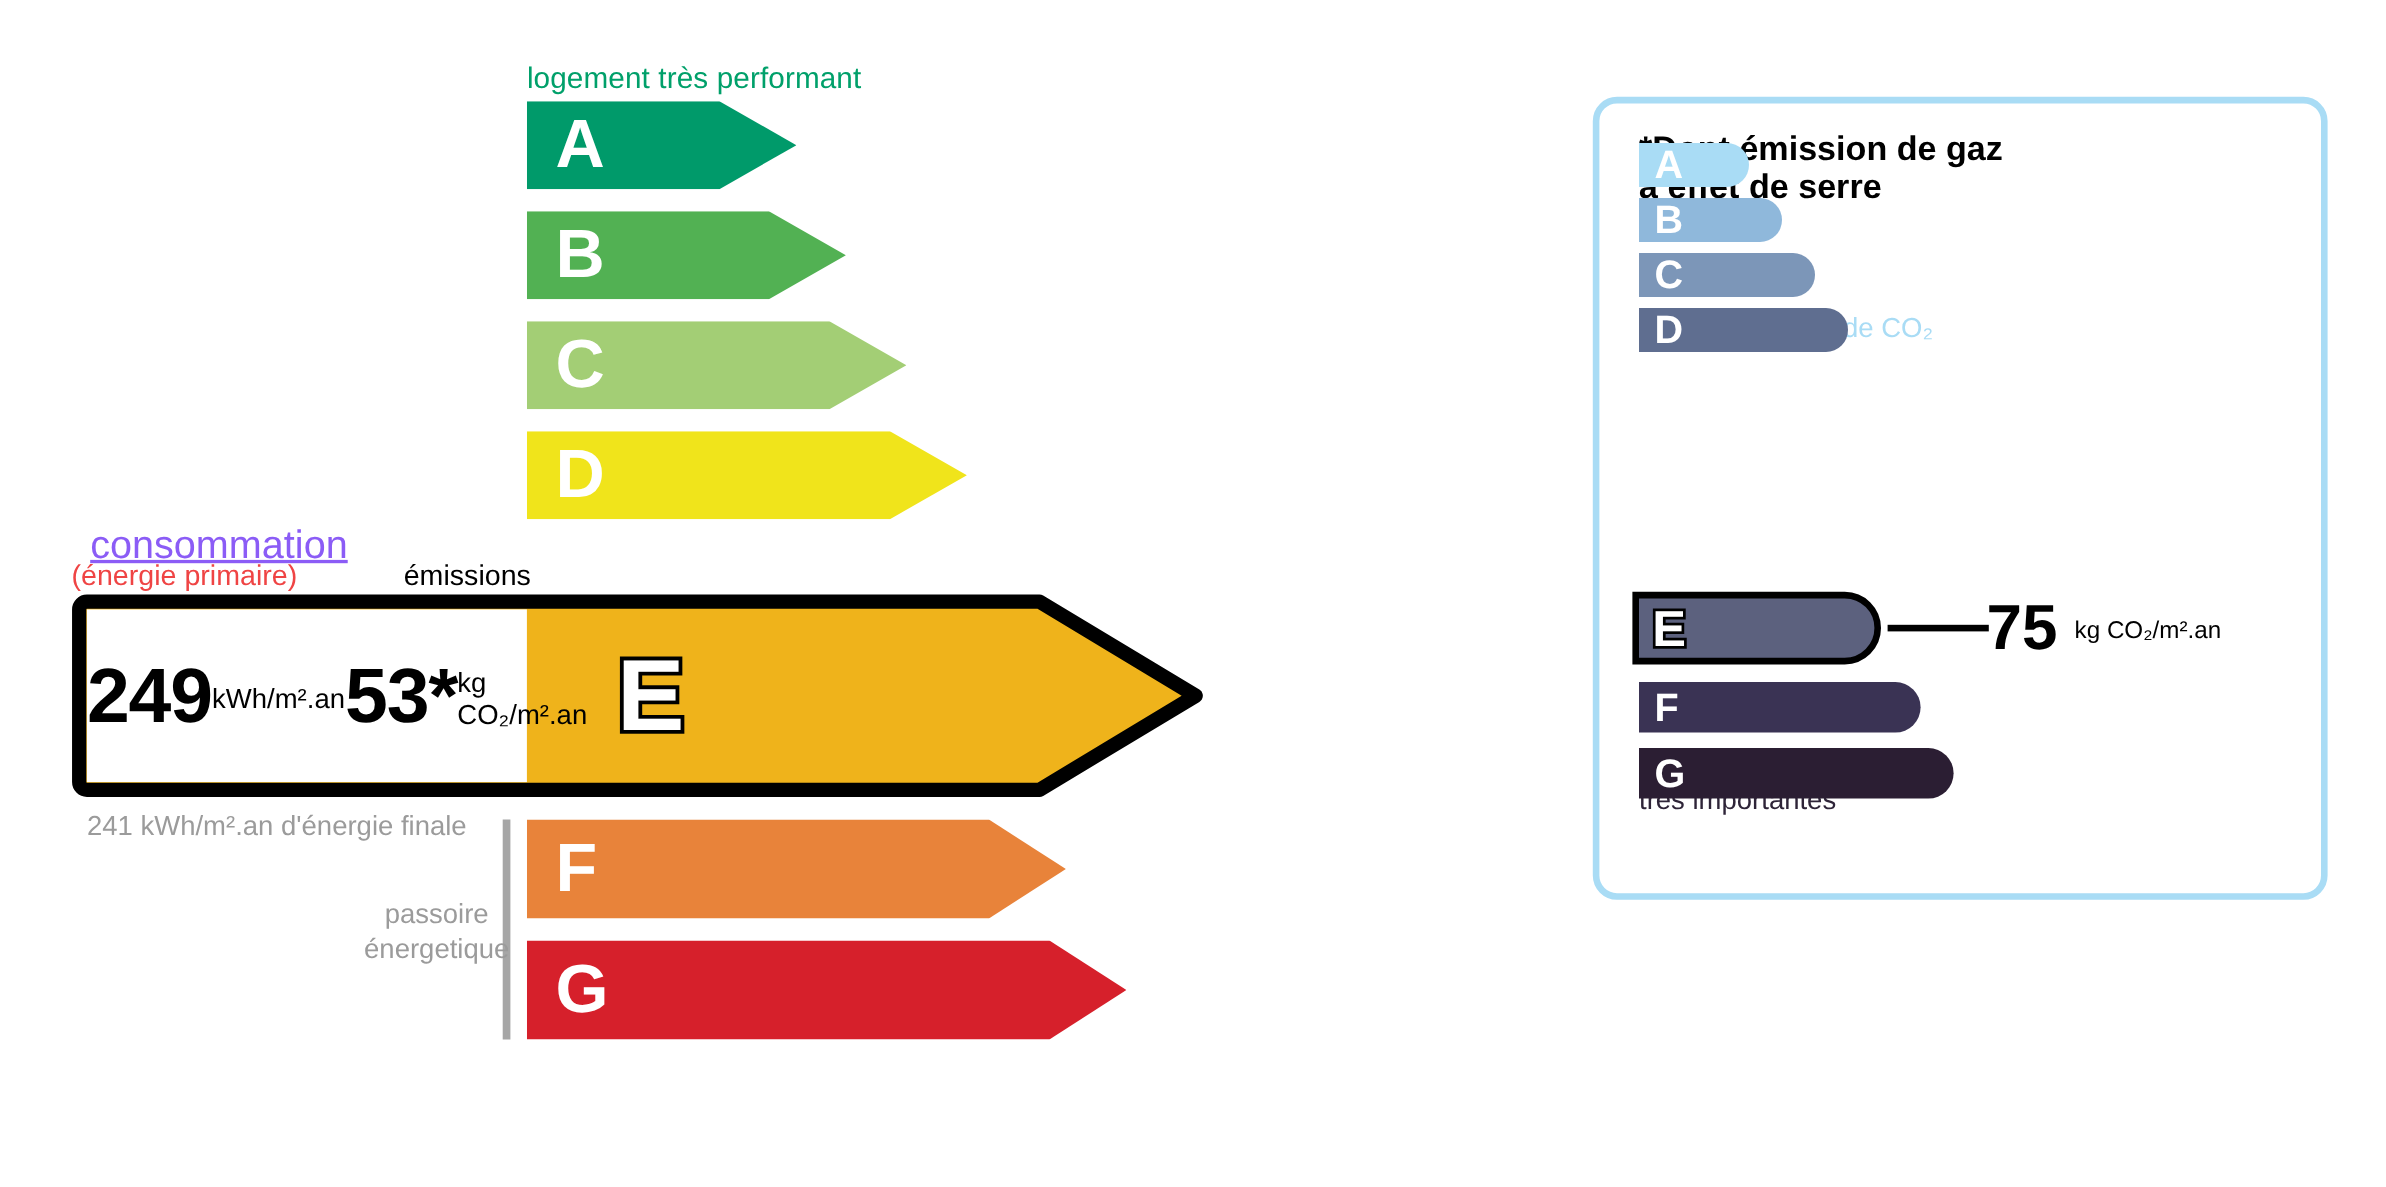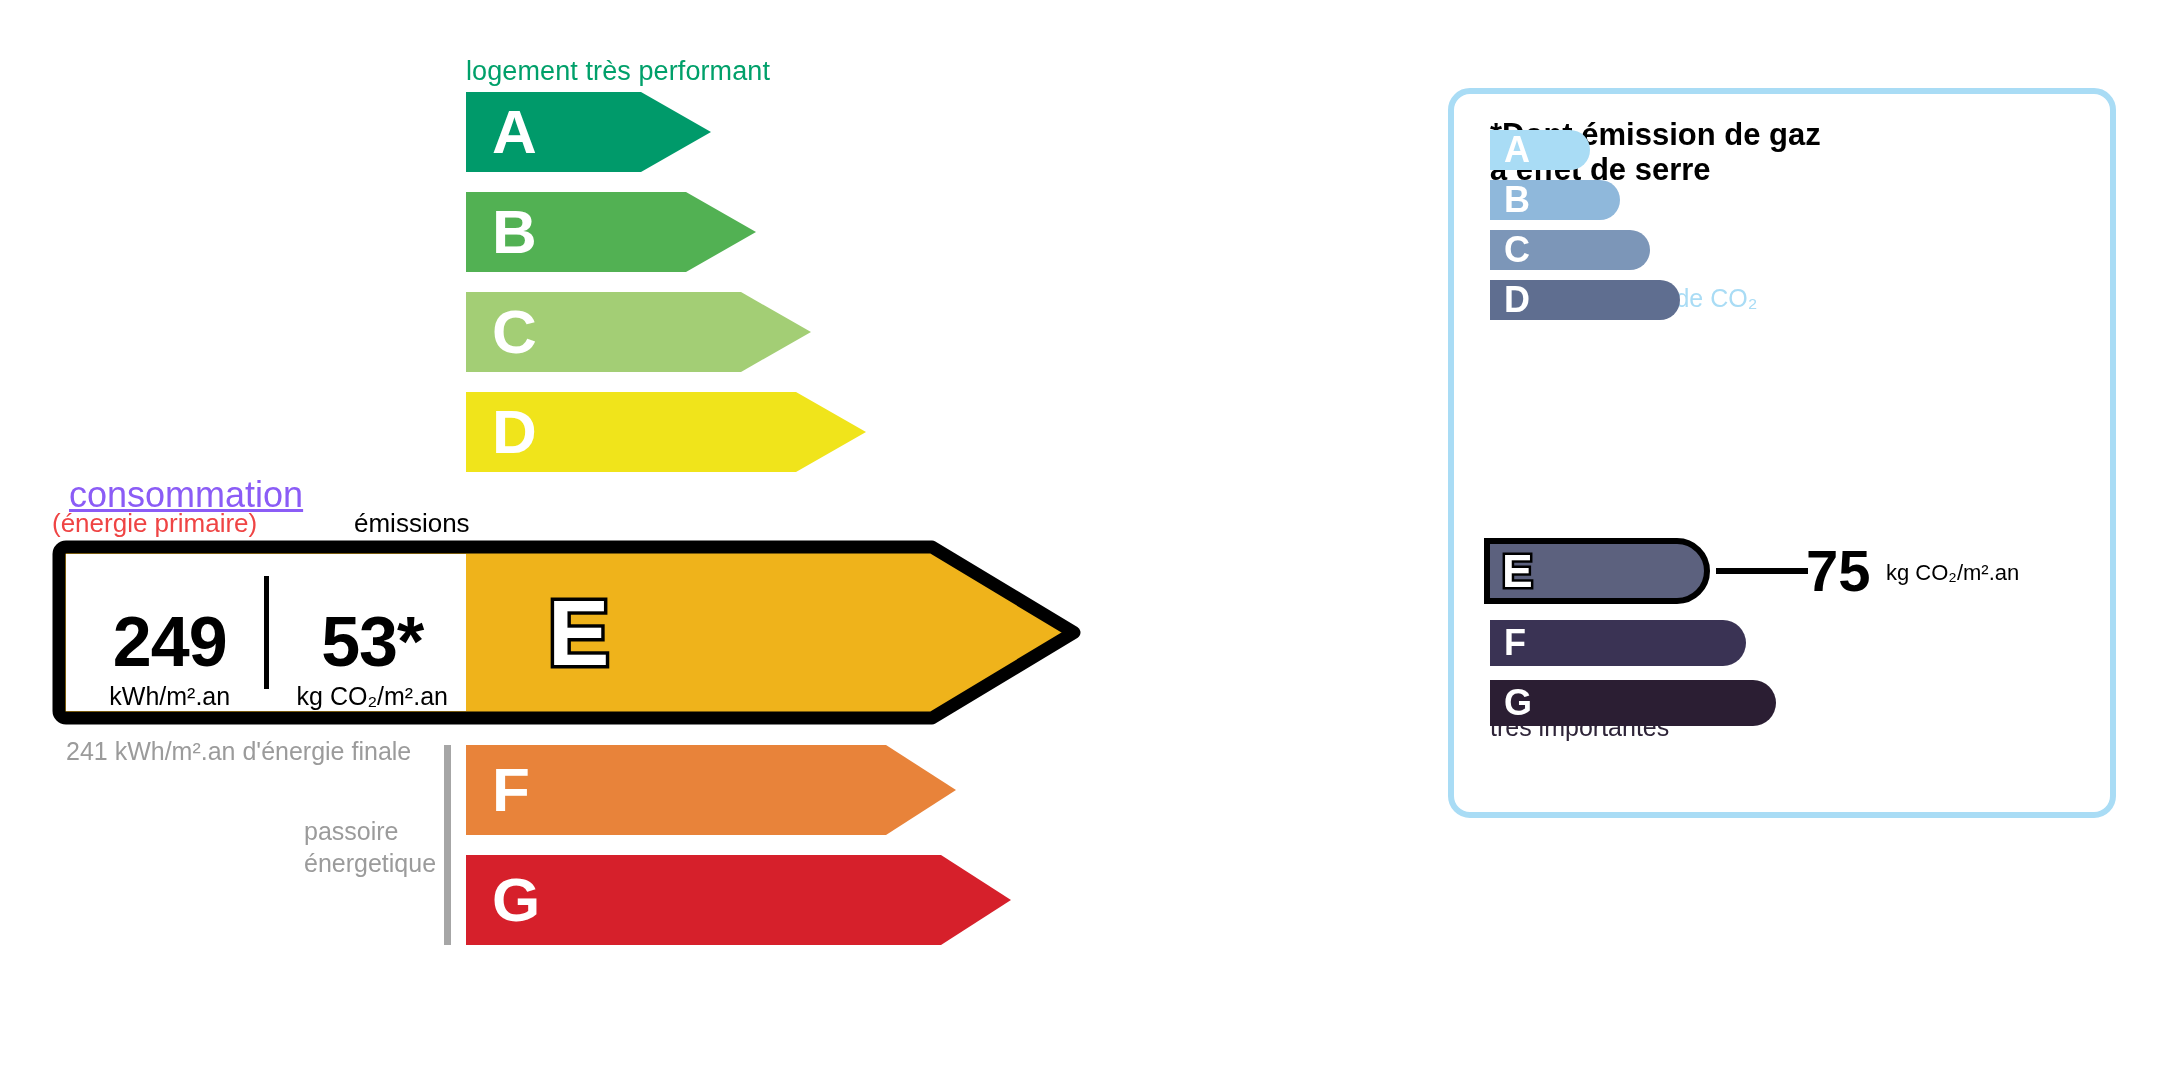--- a/index.html
+++ b/index.html
@@ -3,21 +3,21 @@
 <meta charset="utf-8">
 <style>
   html,body{margin:0;padding:0;background:#ffffff;}
   body{
     width:2169px;height:1079px;position:relative;overflow:hidden;
     font-family:"Liberation Sans","DejaVu Sans",sans-serif;
     -webkit-font-smoothing:antialiased;
   }
 
   
-  #energy-panel{position:absolute;left:4px;top:0;width:1380px;height:905px;}
+  #energy-panel{position:absolute;left:17px;top:0;width:1380px;height:905px;}
 
   .top-caption{
     position:absolute;left:462px;top:56px;
     font-size:27px;color:#00a06a;white-space:nowrap;letter-spacing:.1px;
   }
   .bottom-caption{
     position:absolute;left:462px;top:955px;
     font-size:27px;color:#e02330;white-space:nowrap;letter-spacing:.1px;
   }
 
@@ -31,37 +31,37 @@
 
   
   #row-E-wrap{position:absolute;left:48px;top:540px;width:1030px;height:185px;}
   #row-E-outline{
     position:absolute;left:0;top:0;width:100%;height:100%;
   }
   #e-values{
     position:absolute;left:14px;top:14px;width:400px;height:157px;
     background:#ffffff;display:flex;
   }
-  .val-cell{flex:1;display:flex;flex-direction:column;align-items:center;justify-content:flex-end;padding-left:10px;}
+  .val-cell{flex:1;display:flex;align-items:center;justify-content:center;}
   .val-num{font-size:70px;font-weight:bold;color:#000;line-height:.95;letter-spacing:-1px;}
   .val-unit{font-size:25px;color:#000;margin-top:7px;}
   #val-divider{width:5px;background:#000;margin:22px 0;}
   #e-letter-big{
     position:absolute;left:496px;top:50%;transform:translateY(-50%);
     font-size:92px;font-weight:bold;color:#ffffff;line-height:1;
     -webkit-text-stroke:7px #000;paint-order:stroke fill;
   }
 
   .final-energy{
     position:absolute;left:62px;top:735px;
     font-size:25px;color:#9b9b9b;line-height:1.28;text-align:right;
   }
   .passoire{
     position:absolute;left:300px;top:815px;width:160px;
-    text-align:left;font-size:25px;color:#9b9b9b;line-height:1.28;
+    text-align:center;font-size:25px;color:#9b9b9b;line-height:1.28;
   }
   #passoire-bar{position:absolute;left:440px;top:745px;width:7px;height:200px;background:#a6a6a6;}
 
   .consommation-label{position:absolute;left:65px;top:474px;font-size:36px;color:#8b5cf6;text-decoration:underline;}
   .energie-primaire-label{position:absolute;left:48px;top:508px;font-size:26px;color:#ef4444;}
   .emissions-label{position:absolute;left:303px;top:508px;font-size:26px;color:#000;margin-left:47px;}
 
   
   #co2-panel{
     position:absolute;left:1448px;top:88px;width:668px;height:730px;

